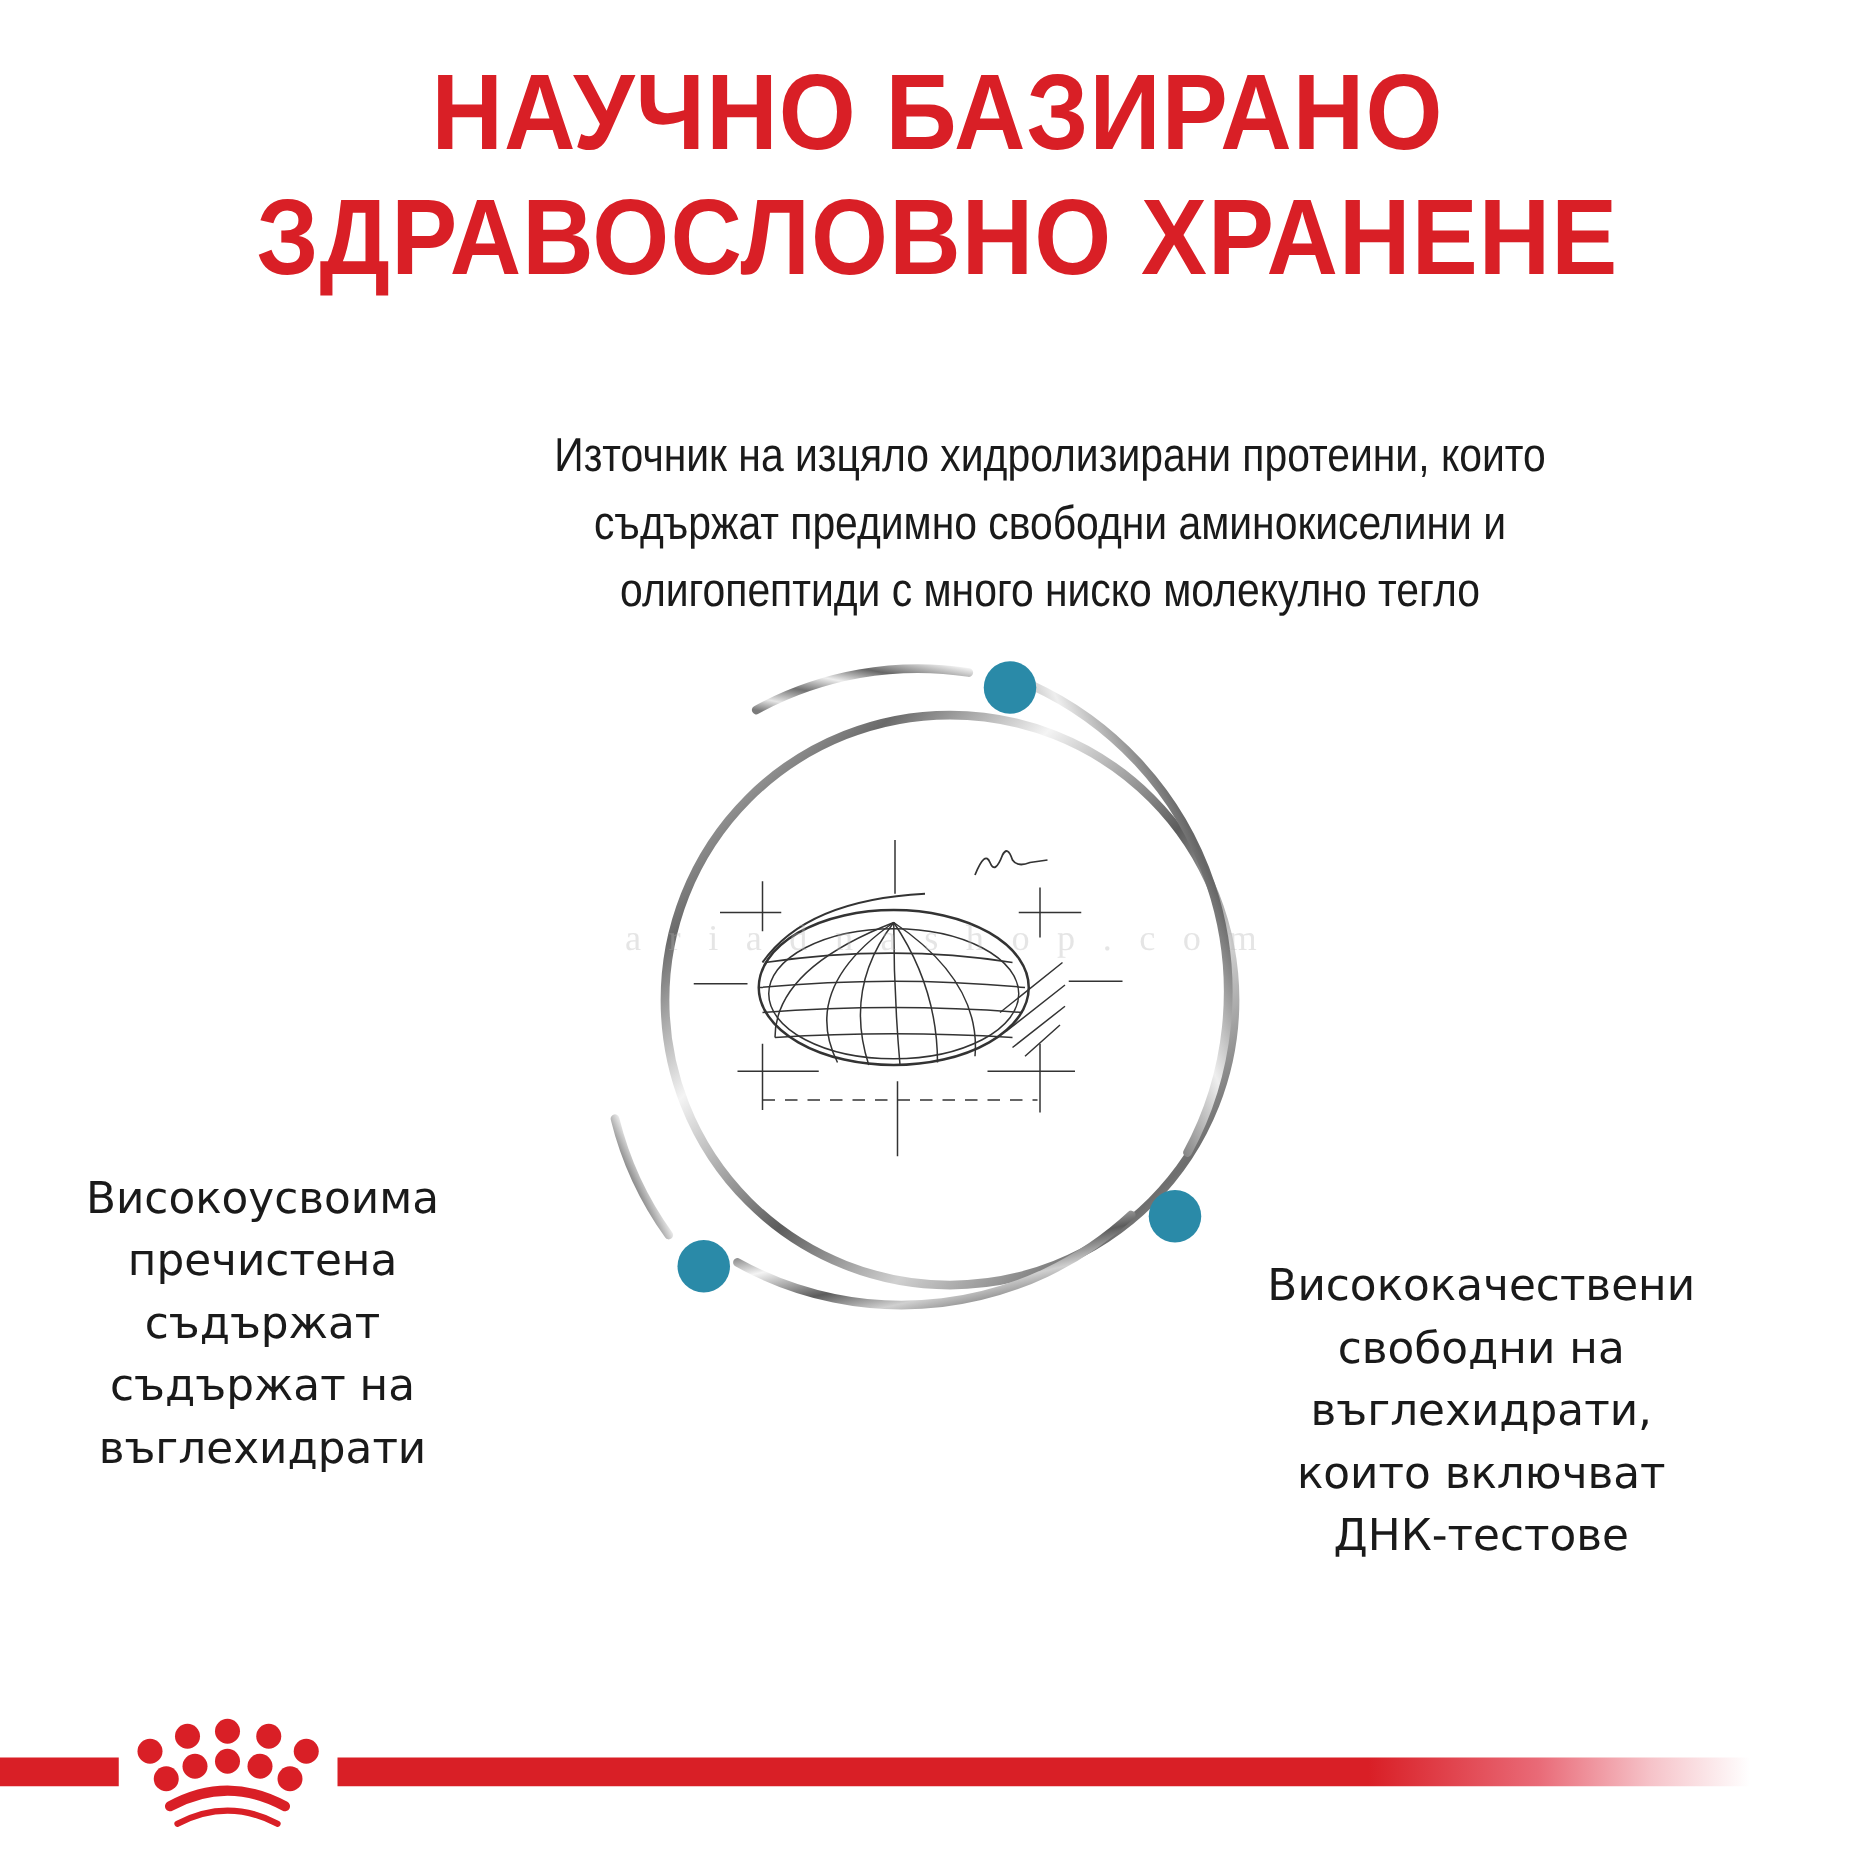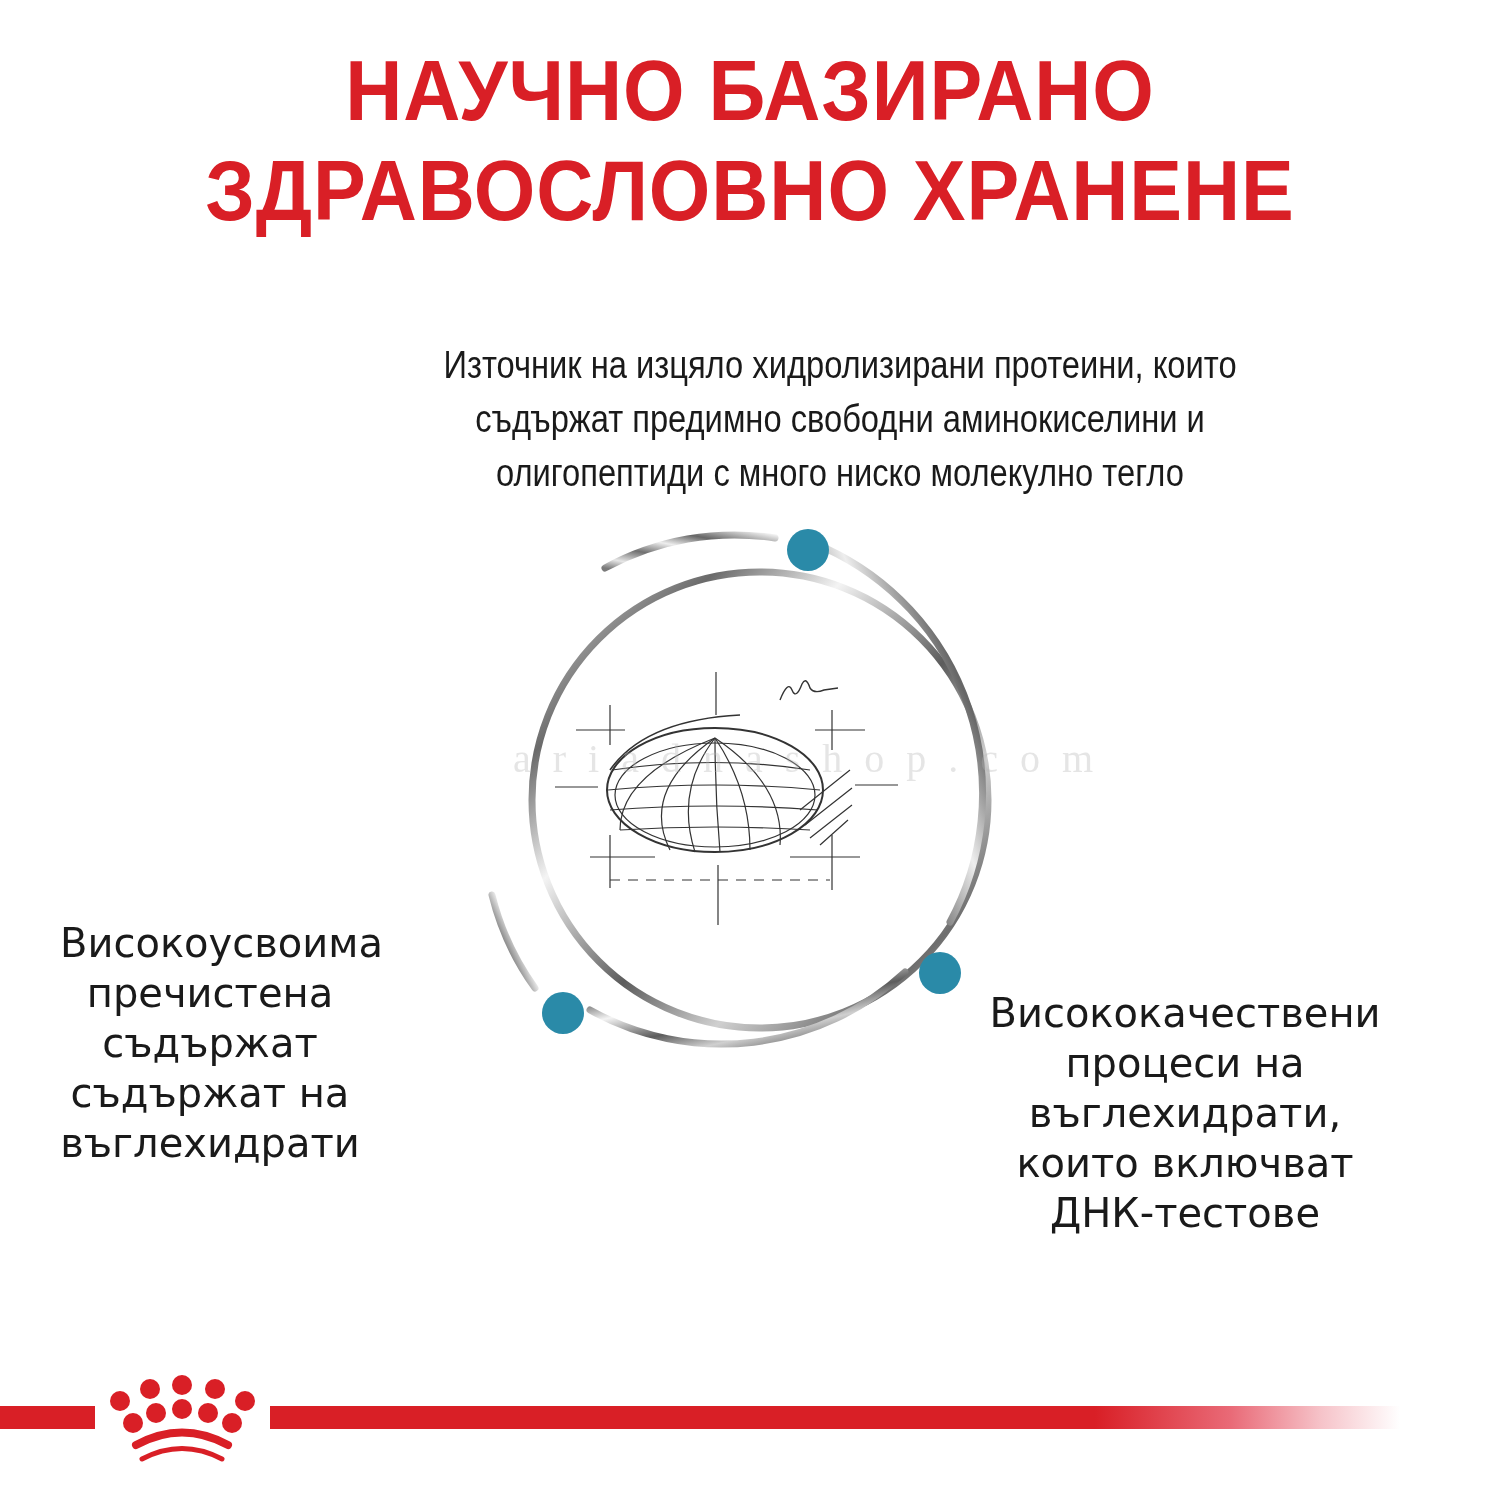--- a/index.html
+++ b/index.html
@@ -41,40 +41,41 @@
       font-size: 38px;
       line-height: 54px;
       transform: scaleX(0.86);
       transform-origin: center;
     }
     .side-text {
       position: absolute;
       text-align: center;
       color: #1a1a1a;
       font-family: "DejaVu Sans", sans-serif;
-      font-size: 40px;
+      font-size: 35px;
       line-height: 50px;
+      margin-top: 16px;
     }
     .left-text { left: 60px; top: 918px; width: 300px; }
     .right-text { left: 980px; top: 988px; width: 410px; }
     .diagram {
       position: absolute;
       left: 480px;
       top: 520px;
       width: 560px;
       height: 560px;
     }
     .watermark {
       position: absolute;
-      left: 513px;
+      left: 500px;
       top: 735px;
       width: 480px;
       text-align: center;
       font-family: "Liberation Serif", serif;
-      font-size: 40px;
+      font-size: 29px;
       letter-spacing: 22px;
       color: rgba(180,180,180,0.35);
     }
     .footer {
       position: absolute;
       left: 0;
       top: 1360px;
       width: 1500px;
       height: 120px;
     }
@@ -194,21 +195,21 @@
 <div class="side-text left-text">
   <div>Високоусвоима</div>
   <div>пречистена</div>
   <div>съдържат</div>
   <div>съдържат на</div>
   <div>въглехидрати</div>
 </div>
 
 <div class="side-text right-text">
   <div>Висококачествени</div>
-  <div>процеси на</div>
+  <div>свободни на</div>
   <div>въглехидрати,</div>
   <div>които включват</div>
   <div>ДНК-тестове</div>
 </div>
 
 <div class="footer">
   <div class="bar-left"></div>
   <svg class="crown" viewBox="0 0 165 120">
     <g fill="#d91f26">
       <circle cx="20" cy="41" r="10"></circle>

